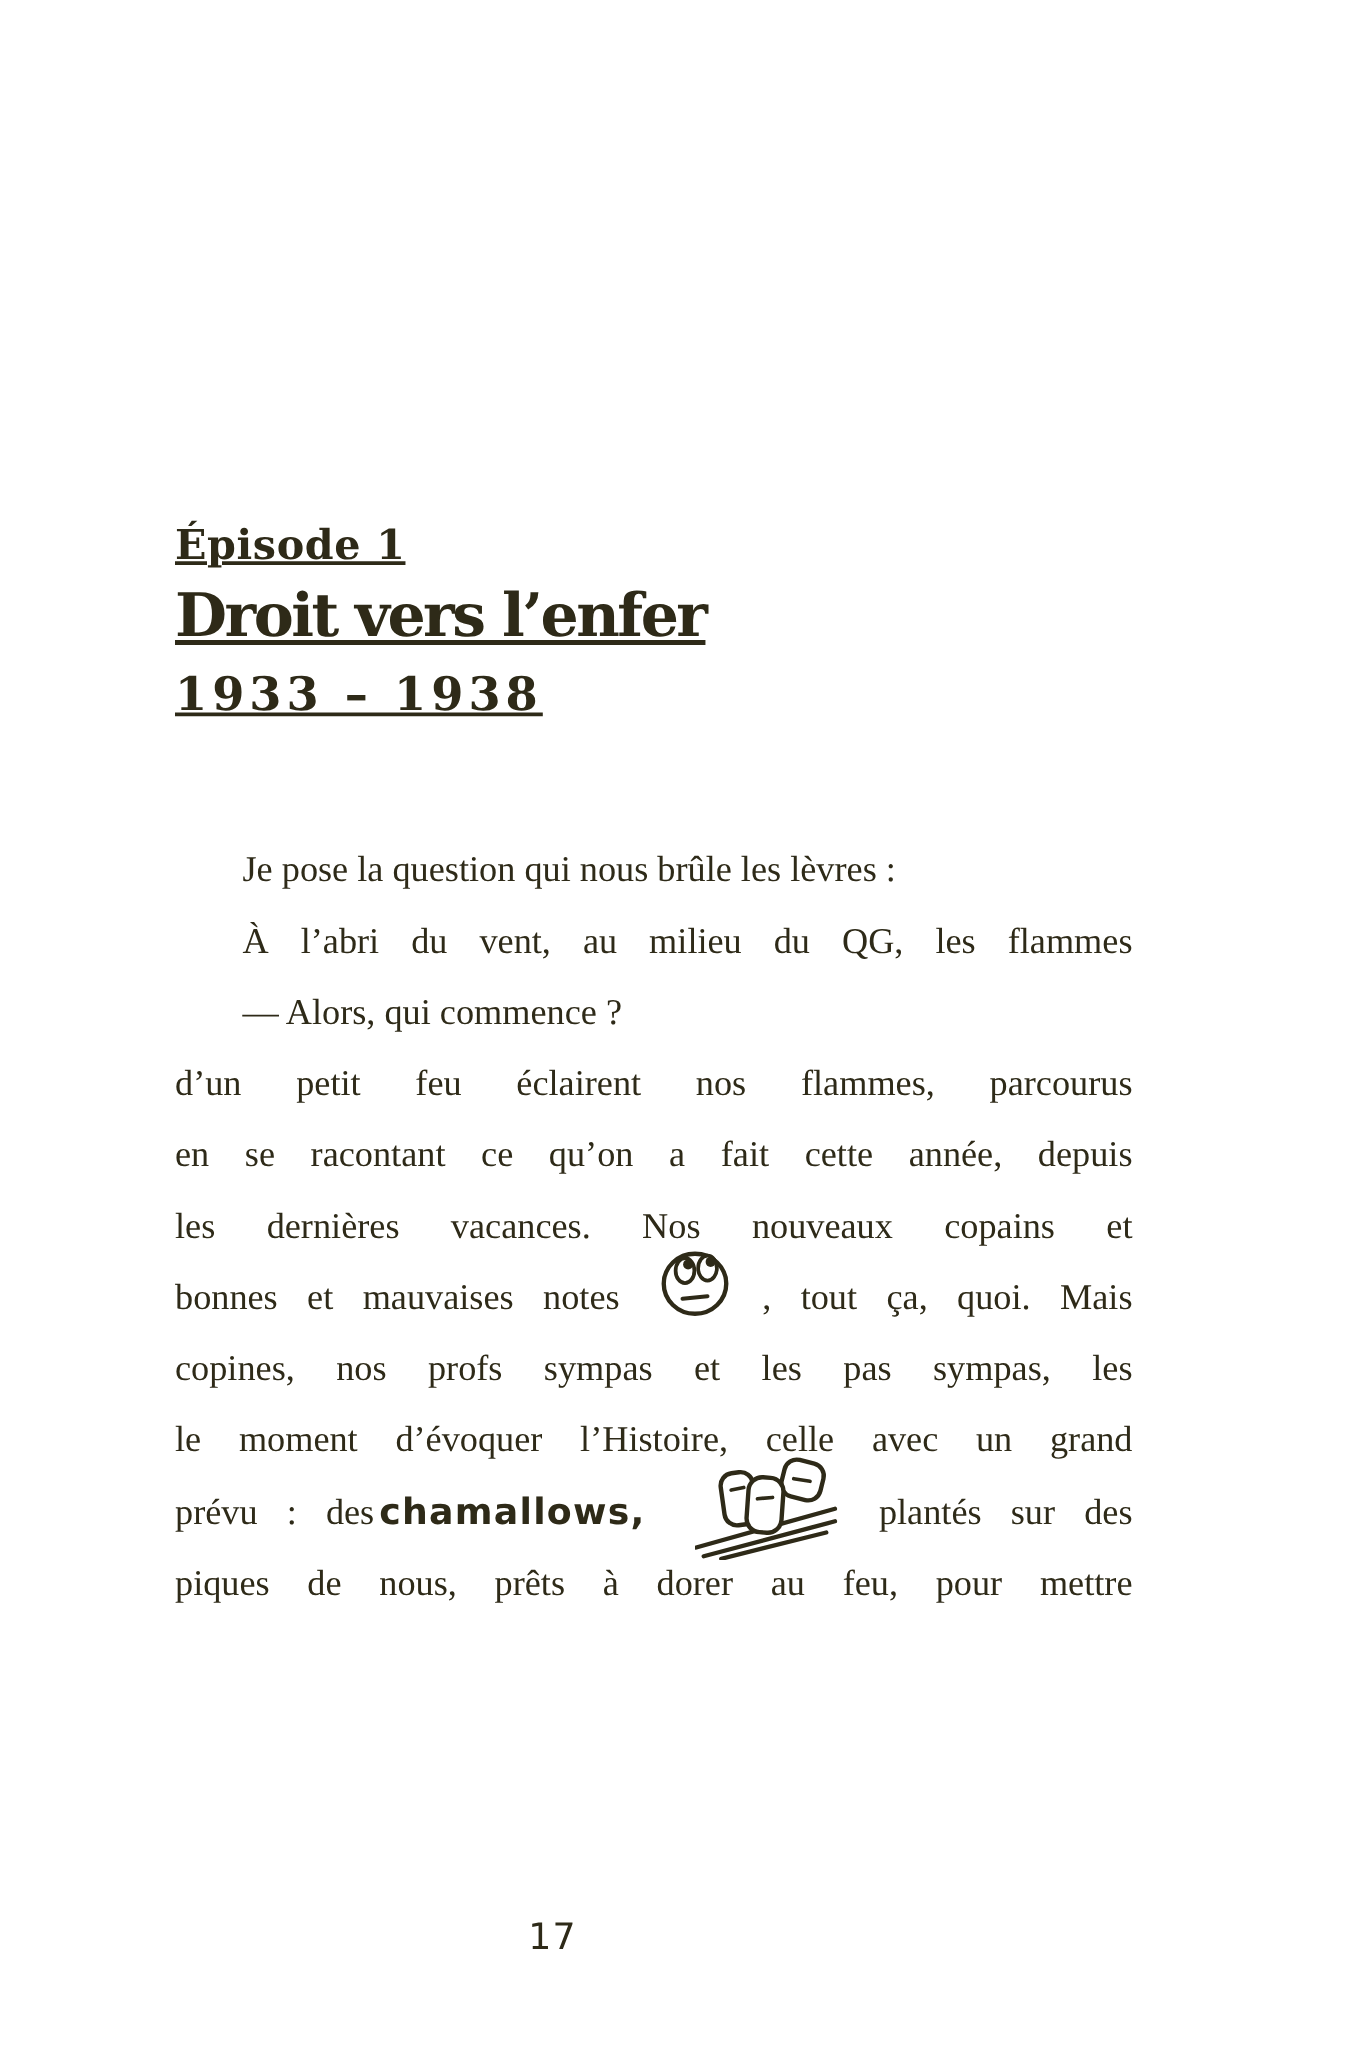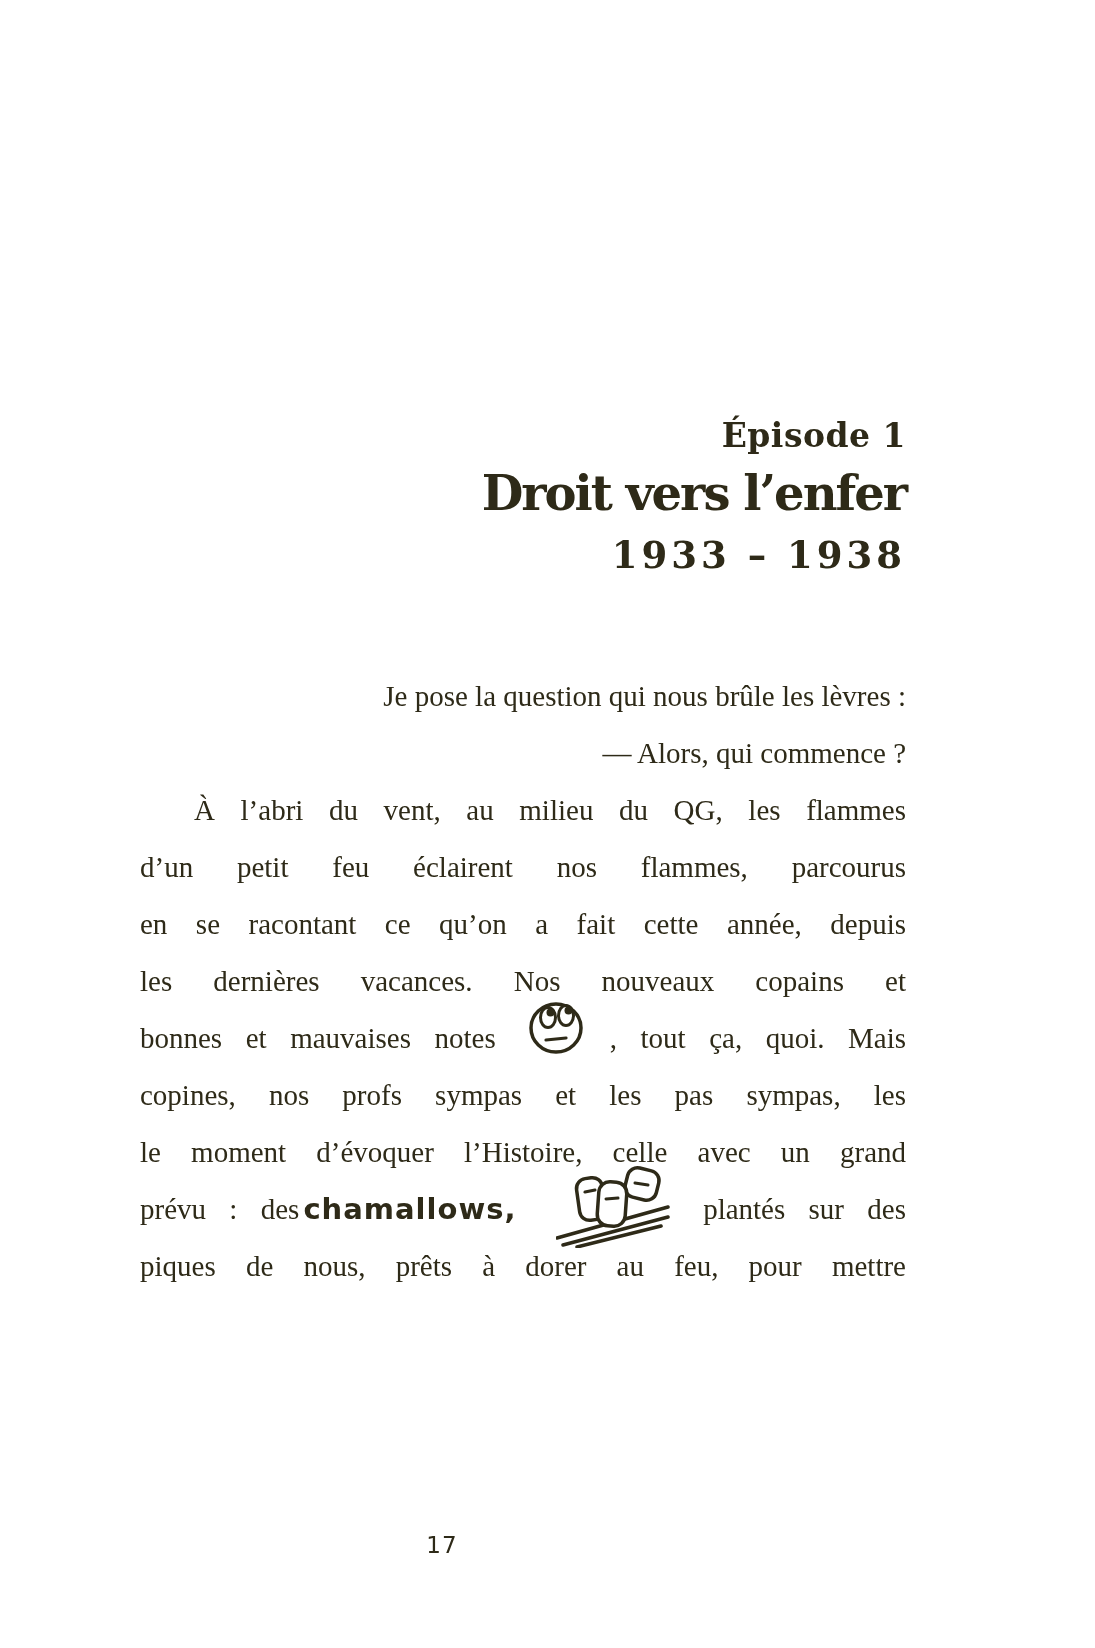--- a/index.html
+++ b/index.html
@@ -13,21 +13,22 @@
     color:var(--ink);
     font-family:"Liberation Serif", serif;
     position:relative;
     overflow:hidden;
   }
   .page{position:absolute;inset:0;}
 
   
   .chapter-header{
     position:absolute;left:140px;top:416px;width:766px;
-    text-align:right;
+    text-align:left;
+    text-decoration:underline;
   }
   .episode{
     font-family:"DejaVu Serif", serif;
     font-weight:bold;
     font-size:33px;
     line-height:40px;
     letter-spacing:0.5px;
   }
   .chapter-title{
     font-family:"DejaVu Serif", serif;
@@ -46,21 +47,21 @@
     margin-top:6px;
   }
 
   
   .body-text{
     position:absolute;left:140px;top:668px;width:766px;
     font-size:29px;
   }
   .line{
     line-height:57px;
-    text-align:right;
+    text-align:left;
   }
   .line.justify{
     text-align:justify;
     text-align-last:justify;
   }
   .line.indent{ padding-left:54px; }
 
   .display-word{
     font-family:"DejaVu Sans", sans-serif;
     font-weight:900;
@@ -89,39 +90,39 @@
   .icon-wrap.eyeroll{width:58px;margin-left:8px;margin-right:1px;}
   .icon-wrap.eyeroll svg{top:-50px;}
   .icon-wrap.marshmallow{width:114px;margin:0 10px;}
   .icon-wrap.marshmallow svg{top:-54px;}
 
   
   .footer{
     position:absolute;left:0;top:1532px;width:884px;
     text-align:center;
     font-family:"DejaVu Sans", sans-serif;
-    font-size:23px;
+    font-size:29px;
     letter-spacing:1px;
   }
 </style>
 </head>
 <body>
 
 <div class="page">
 
   <div class="chapter-header">
     <div class="episode">Épisode 1</div>
     <div class="chapter-title">Droit vers l’enfer</div>
     <div class="chapter-years">1933 – 1938</div>
   </div>
 
   <div class="body-text" id="body-lines">
       <div class="line indent"><span>Je pose la question qui nous brûle les lèvres :</span></div>
+      <div class="line justify indent"><span>À l’abri du vent, au milieu du QG, les flammes</span></div>
       <div class="line indent"><span>— Alors, qui commence ?</span></div>
-      <div class="line justify indent"><span>À l’abri du vent, au milieu du QG, les flammes</span></div>
       <div class="line justify"><span>d’un petit feu éclairent nos flammes, parcourus</span></div>
       <div class="line justify"><span>en se racontant ce qu’on a fait cette année, depuis</span></div>
       <div class="line justify"><span>les dernières vacances. Nos nouveaux copains et</span></div>
       <div class="line justify"><span>bonnes et mauvaises notes</span>
   <span class="icon-wrap eyeroll">
     <svg width="58" height="58" viewBox="0 0 58 58" xmlns="http://www.w3.org/2000/svg">
       <ellipse cx="29" cy="31" rx="25" ry="24" fill="#ffffff" stroke="#2e2a18" stroke-width="3.5"></ellipse>
       <ellipse cx="21" cy="20.5" rx="7.5" ry="10" fill="#ffffff" stroke="#2e2a18" stroke-width="3"></ellipse>
       <circle cx="23.5" cy="15.5" r="4" fill="#2e2a18"></circle>
       <ellipse cx="39" cy="18.5" rx="7.5" ry="10" fill="#ffffff" stroke="#2e2a18" stroke-width="3"></ellipse>

